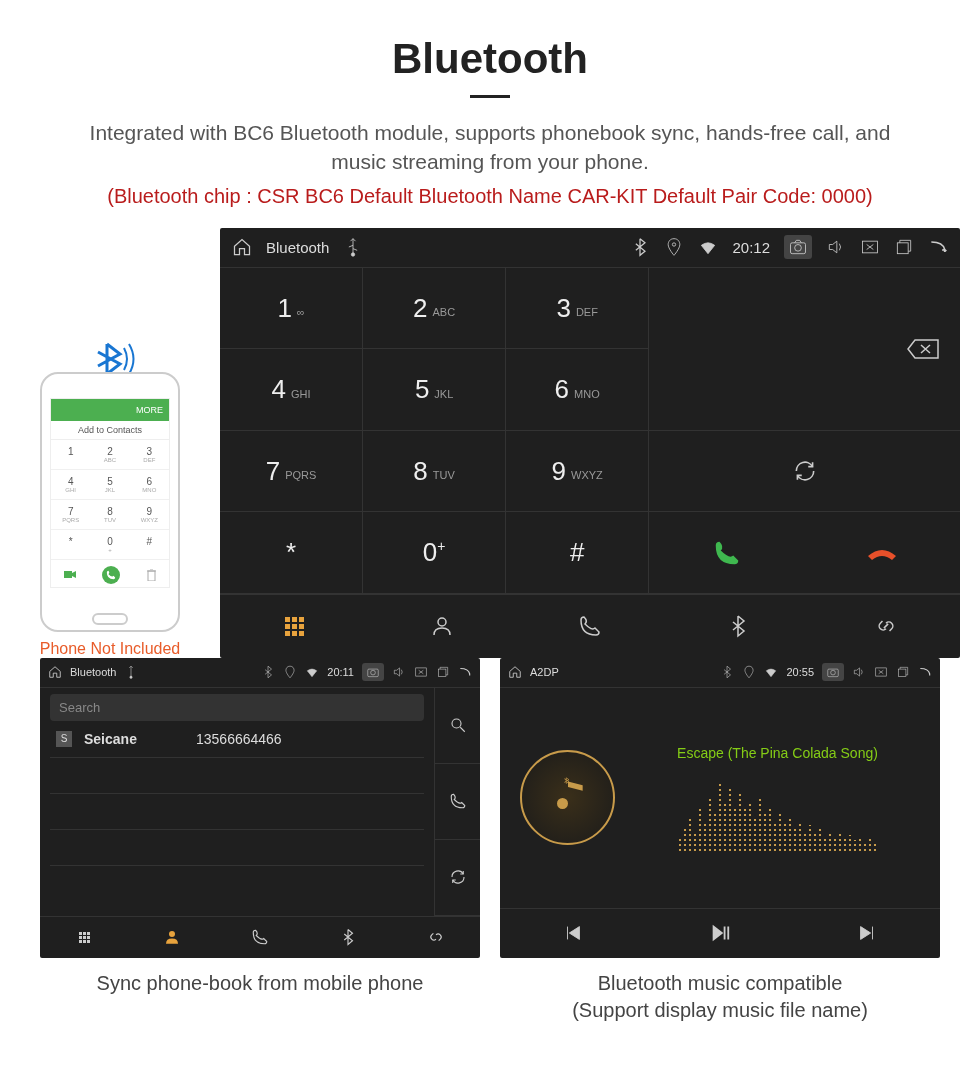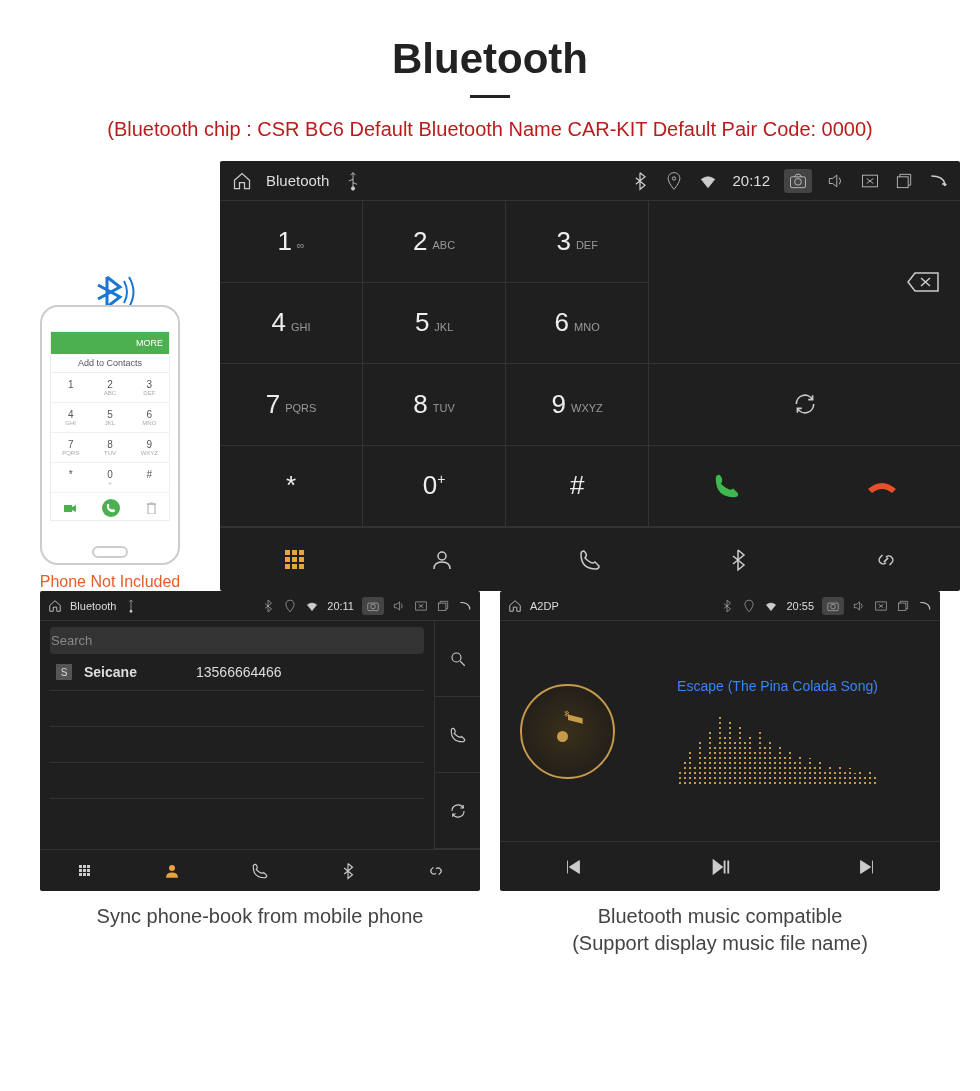--- a/index.html
+++ b/index.html
@@ -52,44 +52,45 @@
   .grid-icon span { background:#e8a33d; }
   .grid-icon.small { grid-template-columns:repeat(3,3px); grid-template-rows:repeat(3,3px); gap:1px;}
   .grid-icon.off span { background:#ccc;}
   .caption { text-align:center; font-size:21px; color:#444; margin:14px 0 22px;}
   .caption.sub { font-size:20px;}
   .sub-row { display:flex; gap:20px; padding:0 20px;}
   .sub-col { flex:1;}
   .device.sub { height:300px;}
   .contacts-body { height: calc(100% - 30px - 42px); display:flex;}
   .contact-list { flex:1; padding:6px 10px;}
-  .search-box { background:#333; border-radius:4px; padding:6px 1px; color:#888; font-size:13px;}
+  .search-box { background:#333; border-radius:4px; padding:6px 9px; color:#888; font-size:13px;}
   .contact-row { display:flex; align-items:center; gap:12px; padding:10px 6px; border-bottom:1px solid #333; font-size:14px;}
   .contact-row .badge { background:#555; width:16px; height:16px; font-size:10px; display:flex; align-items:center; justify-content:center;}
   .contact-row .name { flex:0 0 100px;font-weight:bold;}
   .side-actions { width:46px; display:flex; flex-direction:column; border-left:1px solid #333;}
   .side-actions div { flex:1; display:flex; align-items:center; justify-content:center; border-bottom:1px solid #333;}
   .side-actions svg { width:18px; height:18px; stroke:#ccc; fill:none; stroke-width:1.5;}
   .music-body { height: calc(100% - 30px - 50px); display:flex; align-items:center; padding:0 20px; gap:20px; position:relative;}
   .album-art { width:95px; height:95px; border:2px solid #c89b4a; border-radius:50%; display:flex; align-items:center; justify-content:center; background:radial-gradient(circle,#3a2f1a,#1a1a1a);}
   .album-art svg { width:44px; height:44px; fill:#c89b4a;}
   .music-info { flex:1; text-align:center; position:relative;}
-  .track-title { font-size:14px; color:#3b82f6; margin-bottom:10px;}
+  .track-title { font-size:14px; color:#84cc16; margin-bottom:10px;}
   .equalizer { display:flex; align-items:flex-end; justify-content:center; gap:3px; height:80px;}
   .equalizer span { width:2px; background:repeating-linear-gradient(to top,#c89b4a 0 2px,transparent 2px 5px);}
   .music-controls { display:flex; height:50px; border-top:1px solid #333;}
   .music-controls div { flex:1; display:flex; align-items:center; justify-content:center;}
   .music-controls svg { width:22px; height:22px; fill:#ccc; stroke:#ccc;}
 </style>
 </head>
 <body>
 
 <div class="page">
   <h1 class="title">Bluetooth</h1>
   <div class="title-underline"></div>
+  <p class="desc">Integrated with BC6 Bluetooth module, supports phonebook sync, hands-free call, and music streaming from your phone.</p>
   <p class="spec">(Bluetooth chip : CSR BC6    Default Bluetooth Name CAR-KIT    Default Pair Code: 0000)</p>
 
   <div class="main-row">
     <div class="phone-col">
       <div class="bt-wave">
         <svg width="50" height="50" viewBox="0 0 50 50">
           <path d="M15 10 L15 40 L28 30 L6 18 M15 10 L28 20 L6 32" stroke="#1976d2" stroke-width="3" fill="none"></path>
           <path d="M32 14 Q38 25 32 36" stroke="#1976d2" stroke-width="2" fill="none"></path>
           <path d="M37 10 Q46 25 37 40" stroke="#1976d2" stroke-width="2" fill="none"></path>
         </svg>

